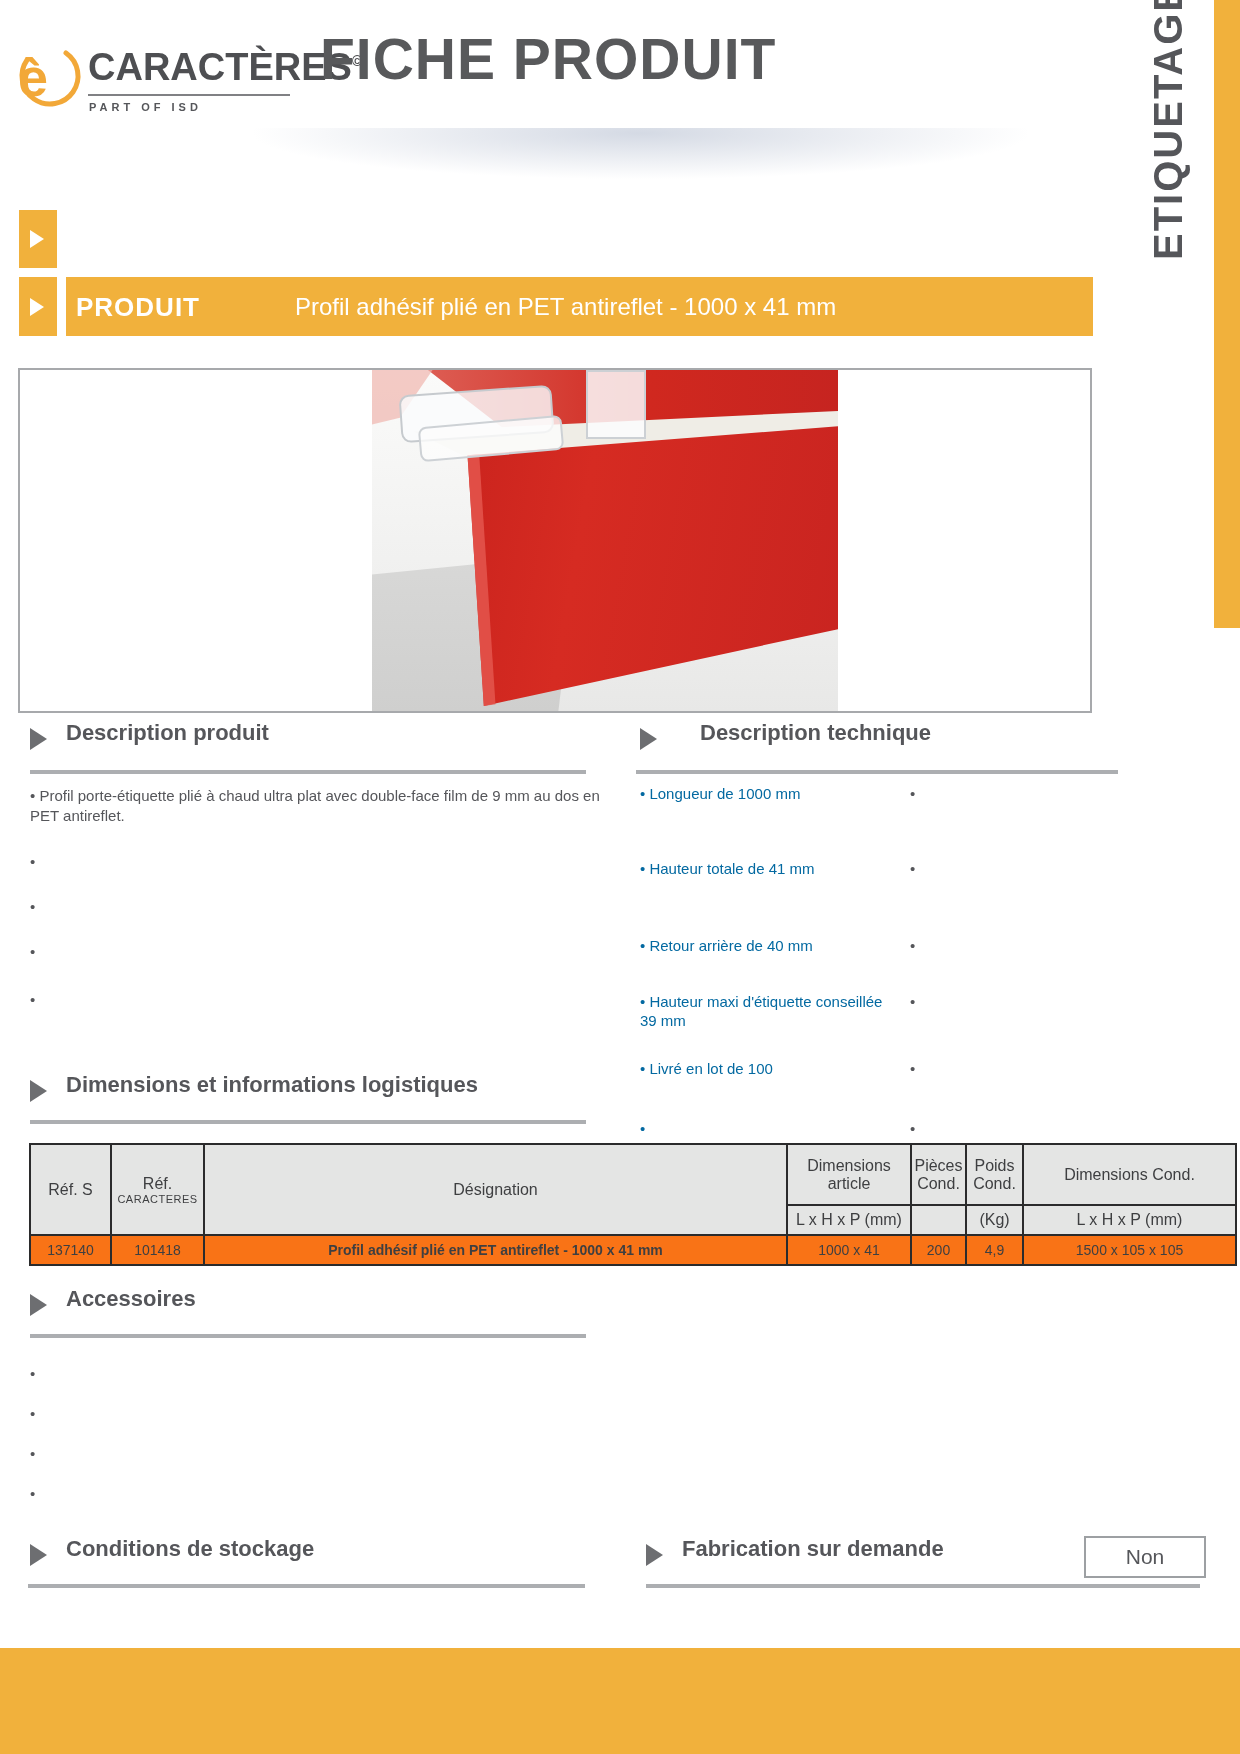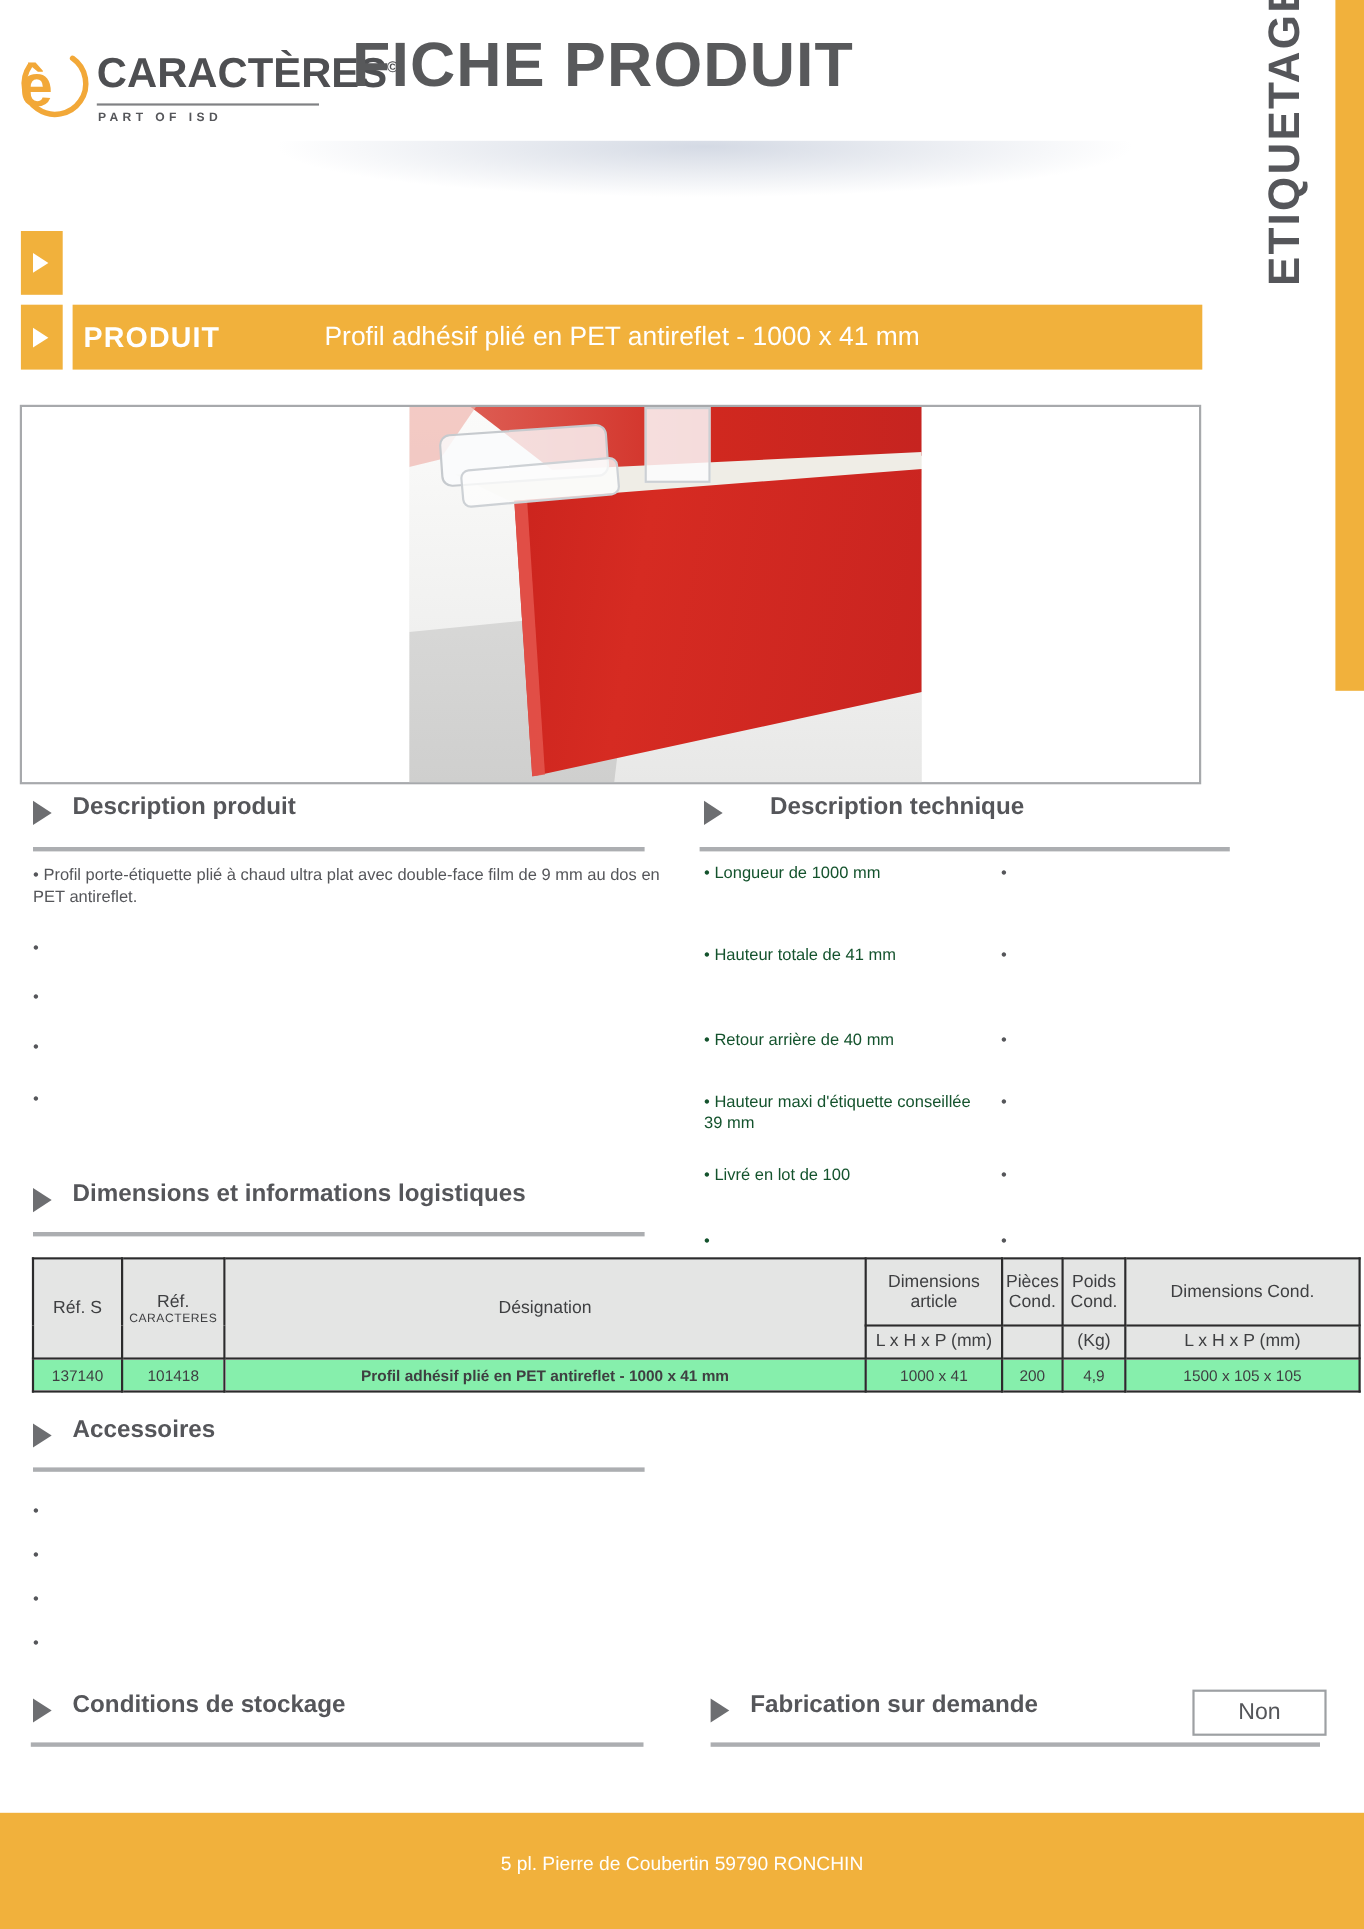--- a/index.html
+++ b/index.html
@@ -52,29 +52,29 @@
     background:rgba(252,252,253,.85);}
 
   
   .tri{position:absolute;width:0;height:0;border-top:11px solid transparent;
     border-bottom:11px solid transparent;border-left:17px solid #6D6E71;}
   .sec-title{position:absolute;font-size:22px;font-weight:bold;color:#55565A;}
   .rule{position:absolute;height:4px;background:#ACAEB1;}
 
   .body-text{position:absolute;font-size:15px;line-height:1.35;color:#55565A;}
   .blt{display:inline;}
-  .tech-item{position:absolute;left:640px;width:262px;font-size:15px;line-height:1.25;color:#14532d;white-space:pre-line;}
+  .tech-item{position:absolute;left:640px;width:262px;font-size:15px;line-height:1.25;color:#0369a1;white-space:pre-line;}
   .tech-dot{position:absolute;left:910px;font-size:15px;color:#55565A;}
 
   
   .log-table{position:absolute;left:29px;top:1143px;width:1206px;border-collapse:collapse;table-layout:fixed;
     font-size:16px;color:#3E3F41;}
   .log-table th,.log-table td{border:2px solid #2B2B2C;text-align:center;vertical-align:middle;padding:1px 2px;overflow:hidden;}
   .log-table th{background:#E4E5E4;font-weight:normal;}
-  .log-table td{background:#86efac;font-size:14px;}
+  .log-table td{background:#f97316;font-size:14px;}
   .sub-hdr th{height:26px;font-size:16px;}
   .top-hdr th{height:57px;}
   .data-row td{height:26px;}
   .ref-sub{display:block;font-size:11px;letter-spacing:.5px;}
   .desig-cell{font-weight:bold;font-size:13.5px;}
 
   
   .non-box{position:absolute;left:1084px;top:1536px;width:118px;height:38px;border:2px solid #9DA0A3;
     background:#fff;display:flex;align-items:center;justify-content:center;font-size:21px;color:#55565A;}
 
@@ -218,17 +218,16 @@
 
   <div class="tri" style="left:646px;top:1544px;"></div>
   <div class="sec-title" style="left:682px;top:1536px;">Fabrication sur demande</div>
   <div class="rule" style="left:646px;top:1584px;width:554px;"></div>
   <div class="non-box">
       <span>Non</span>
     </div>
 
   <div class="footer">
     <div class="footer-inner">
-      <div>5 pl. Pierre de Coubertin 59790 RONCHIN</div>
     </div>
   </div>
 
 </div>
 
 </body></html>

